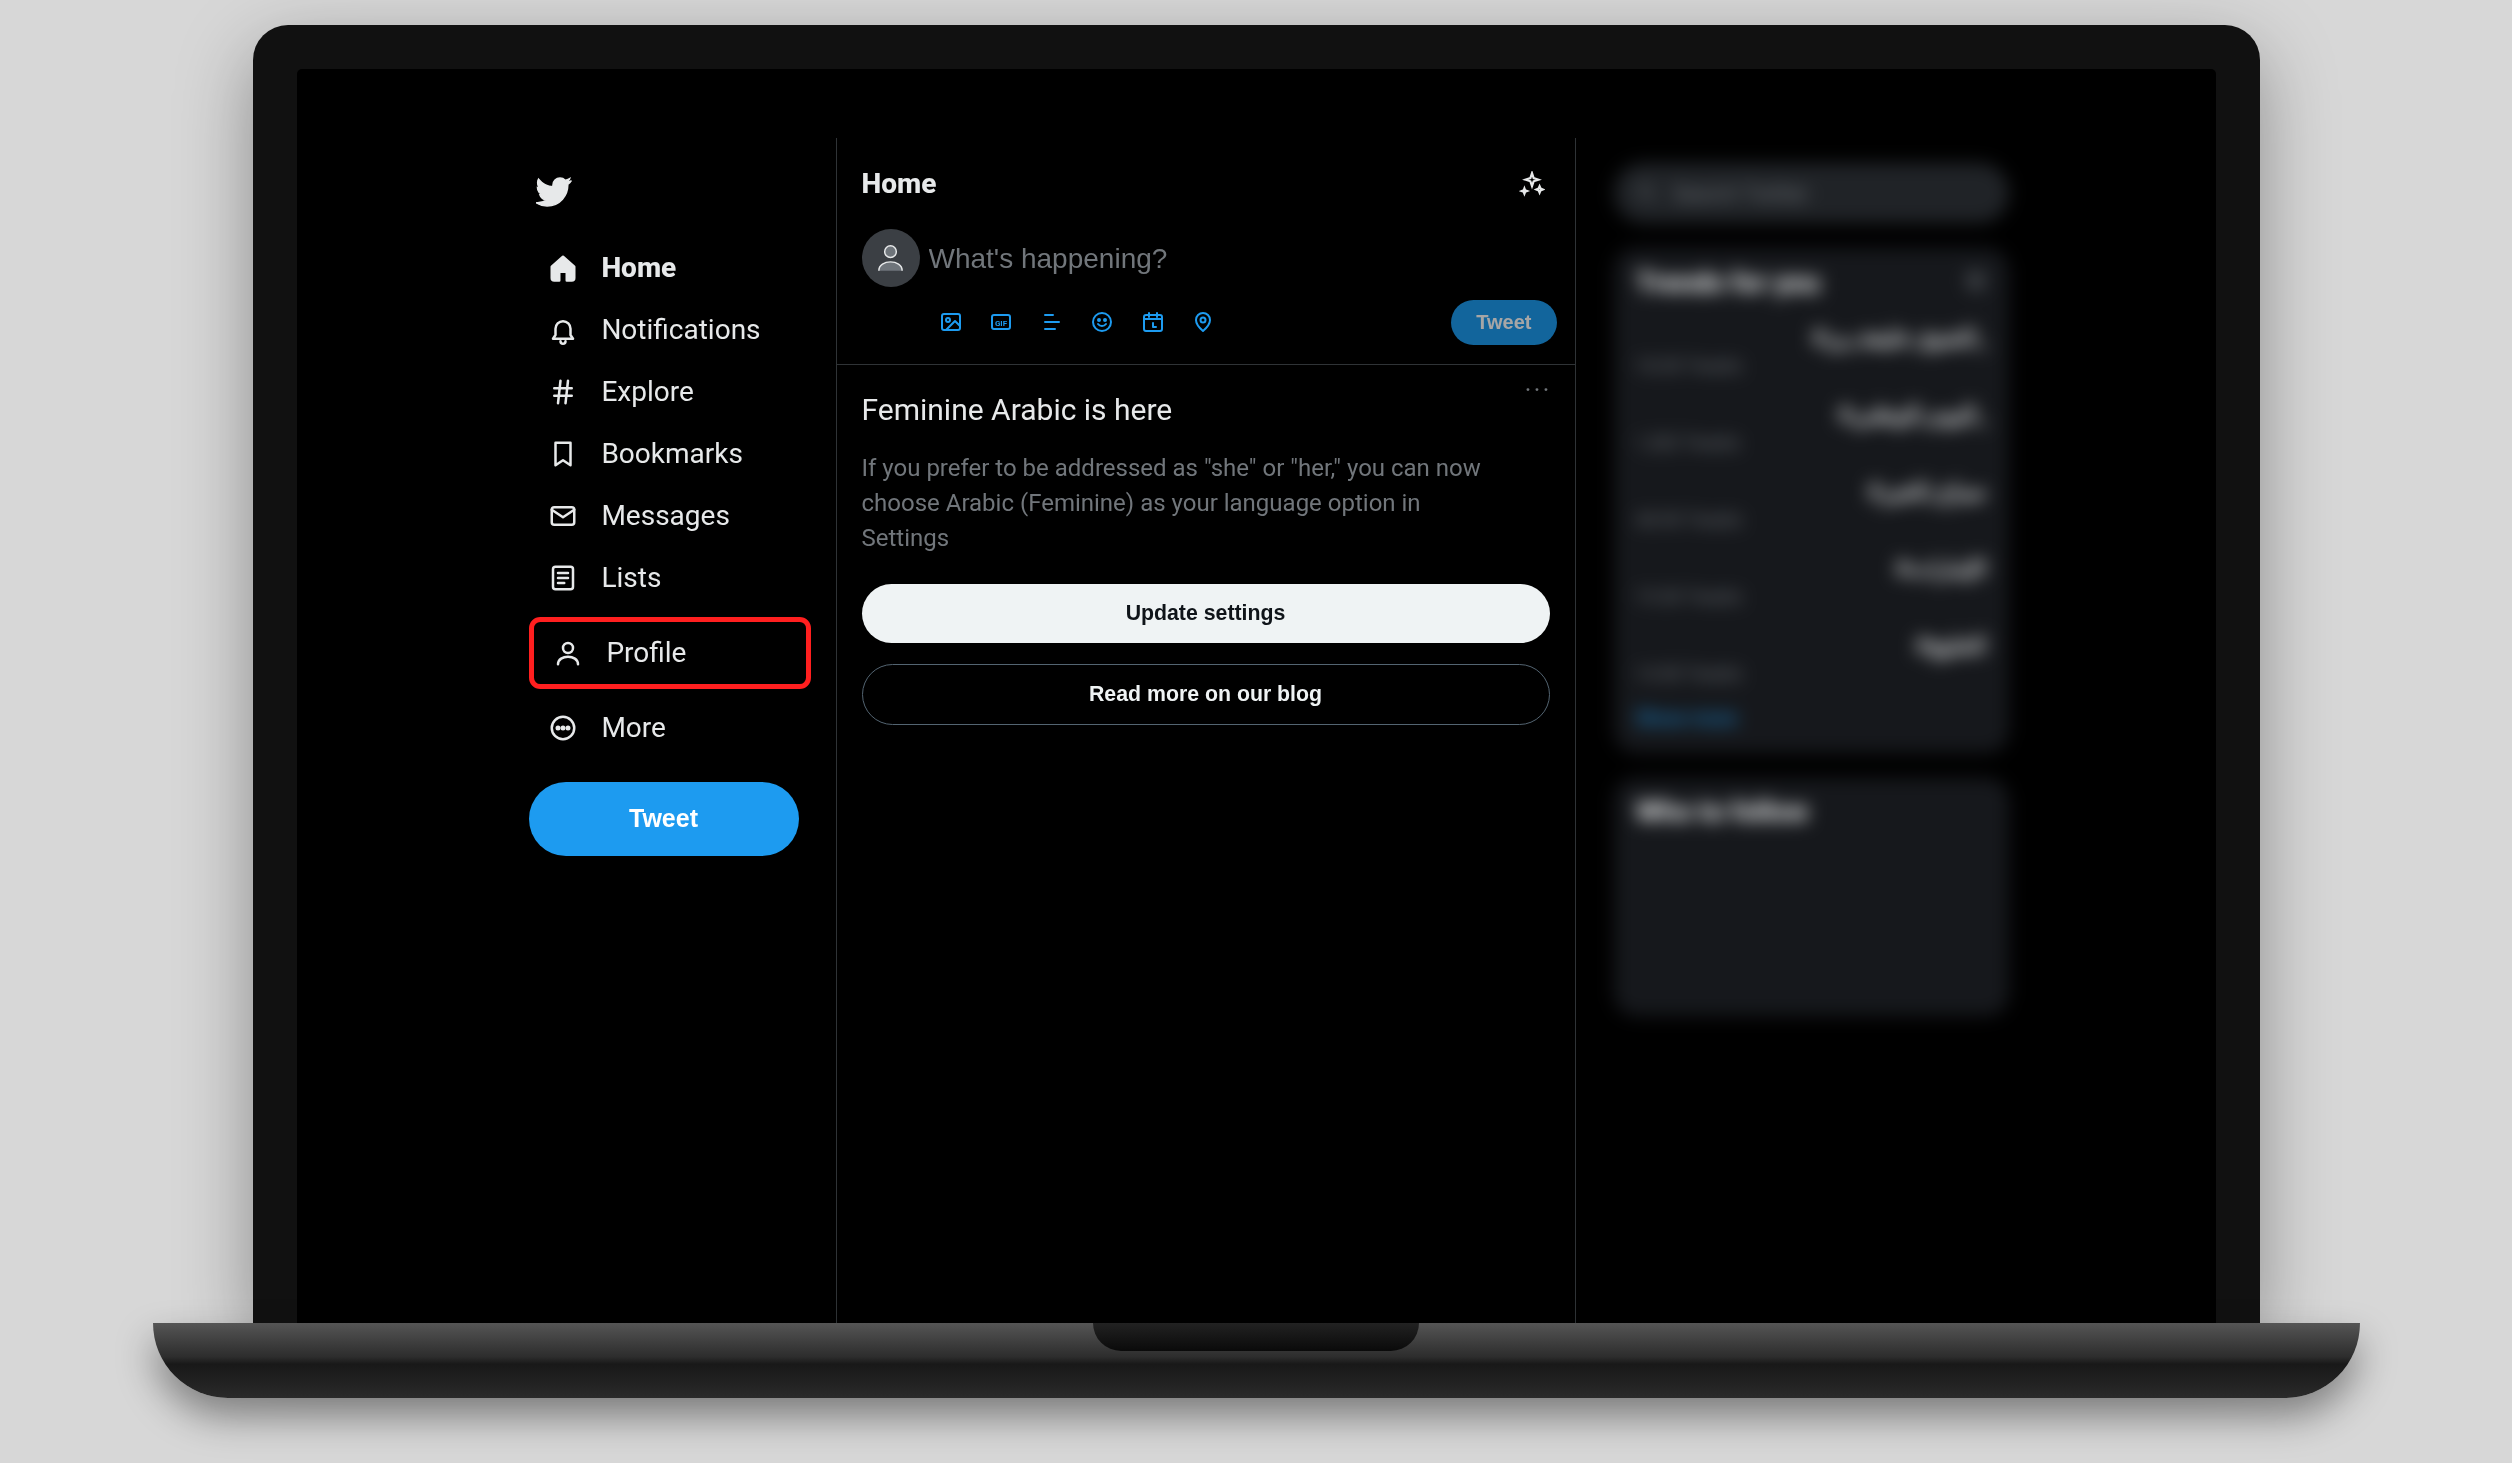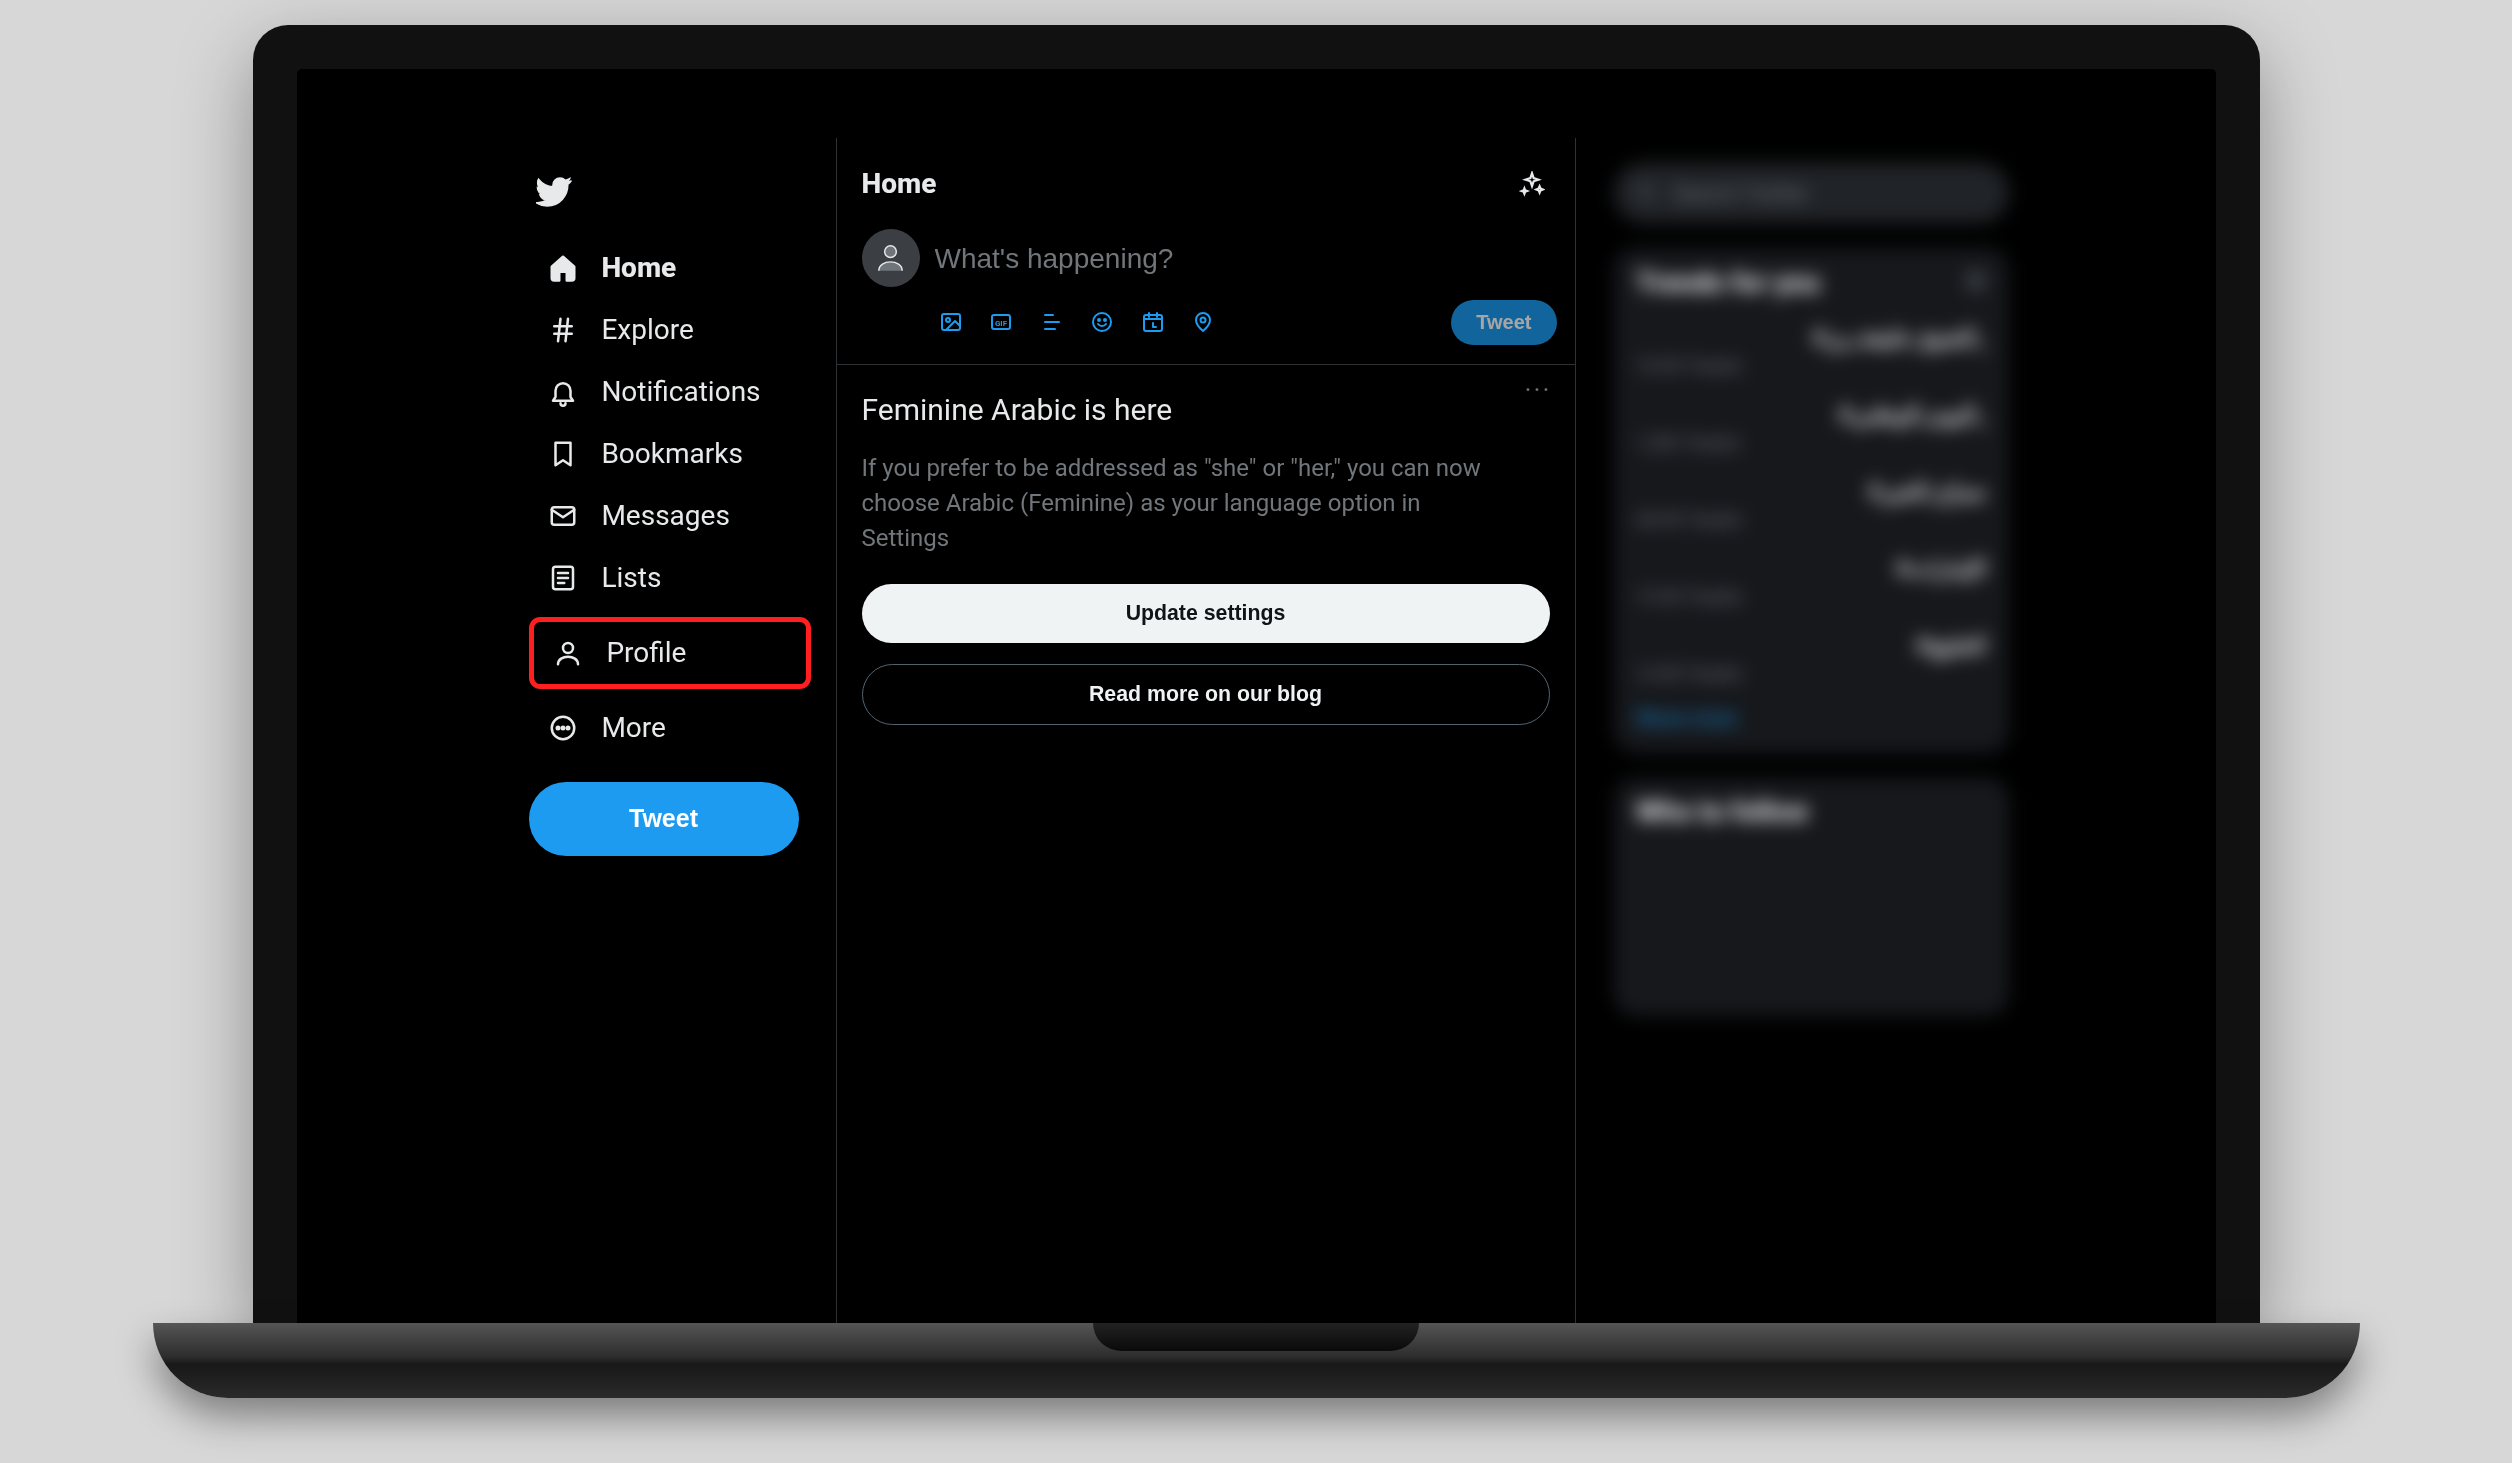--- a/index.html
+++ b/index.html
@@ -136,21 +136,21 @@
     font-size: 28px;
     font-weight: 800;
   }
   .sparkle-btn {
     width: 35px; height: 35px;
     display:flex; align-items:center; justify-content:center;
     cursor:pointer;
   }
   .composer {
     display: flex;
-    gap: 15px;
+    gap: 9px;
     padding: 5px 25px 0 25px;
   }
   .avatar {
     width: 58px; height: 58px;
     border-radius: 50%;
     background: #3b3f44;
     display:flex; align-items:center; justify-content:center;
     flex:none;
   }
   .avatar svg { width: 35px; height:35px; fill:#6f757b; }
@@ -319,32 +319,32 @@
                   <span class="ico">
                     <svg viewBox="0 0 24 24" fill="none" stroke-width="2" stroke-linecap="round" stroke-linejoin="round">
                       <path d="M3 11l9-8 9 8v9a2 2 0 0 1-2 2h-4v-7h-6v7H5a2 2 0 0 1-2-2v-9z" fill="currentColor" stroke="currentColor"></path>
                     </svg>
                   </span>
                   <span>Home</span>
                 </div>
                 <div class="nav-item">
                   <span class="ico">
                     <svg viewBox="0 0 24 24" fill="none" stroke-width="2" stroke-linecap="round" stroke-linejoin="round">
+                      <path d="M18 16v-5a6 6 0 1 0-12 0v5l-2 3h16l-2-3zM10 21a2 2 0 0 0 4 0"></path>
+                    </svg>
+                  </span>
+                  <span>Notifications</span>
+                </div>
+                <div class="nav-item">
+                  <span class="ico">
+                    <svg viewBox="0 0 24 24" fill="none" stroke-width="2" stroke-linecap="round" stroke-linejoin="round">
                       <path d="M5 9h14M5 15h14M10 3l-2 18M16 3l-2 18"></path>
                     </svg>
                   </span>
                   <span>Explore</span>
-                </div>
-                <div class="nav-item">
-                  <span class="ico">
-                    <svg viewBox="0 0 24 24" fill="none" stroke-width="2" stroke-linecap="round" stroke-linejoin="round">
-                      <path d="M18 16v-5a6 6 0 1 0-12 0v5l-2 3h16l-2-3zM10 21a2 2 0 0 0 4 0"></path>
-                    </svg>
-                  </span>
-                  <span>Notifications</span>
                 </div>
                 <div class="nav-item">
                   <span class="ico">
                     <svg viewBox="0 0 24 24" fill="none" stroke-width="2" stroke-linecap="round" stroke-linejoin="round">
                       <path d="M6 3h12v18l-6-4-6 4V3z"></path>
                     </svg>
                   </span>
                   <span>Bookmarks</span>
                 </div>
                 <div class="nav-item">

